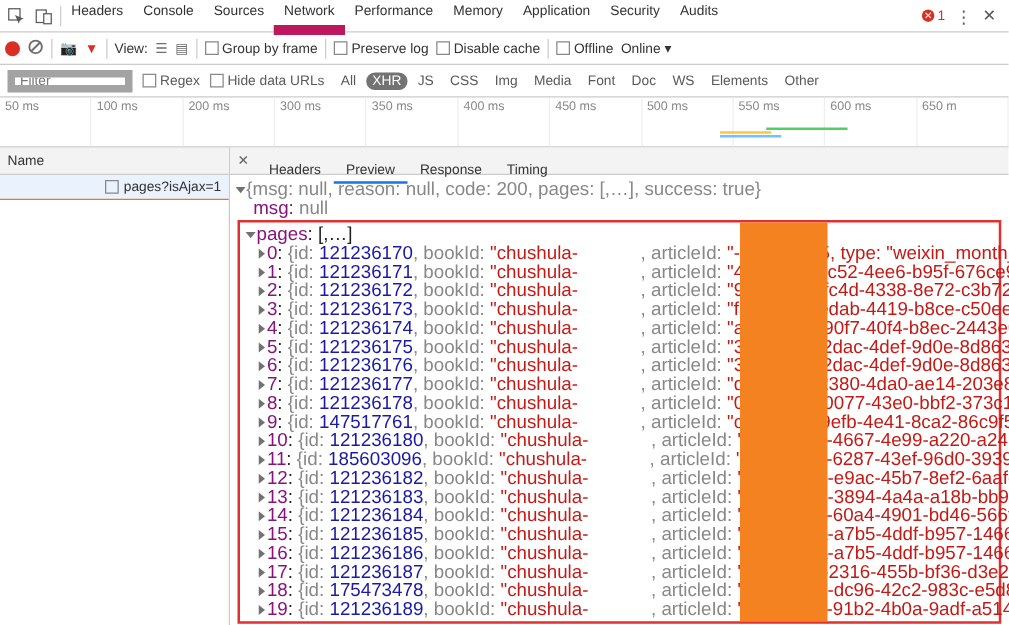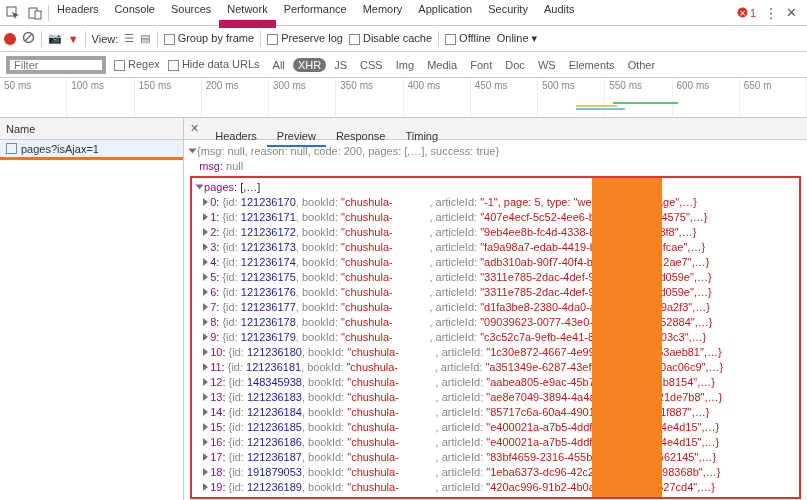--- a/index.html
+++ b/index.html
@@ -9,37 +9,37 @@
 .tabs { display: flex; flex: 1; }
 .tab { padding: 5px 8px; color: #333; cursor: pointer; }
 .tab.active { border-bottom: 8px solid #be185d; color: #333; }
 .topright { display: flex; align-items: center; gap: 8px; padding-right: 6px; }
 .err-badge { color: #d93025; font-size: 11px; display: flex; align-items: center; gap: 2px; }
 .toolbar { display: flex; align-items: center; height: 26px; border-bottom: 1px solid #ccc; padding: 0 4px; gap: 6px; }
 .rec { width: 12px; height: 12px; border-radius: 50%; background: #d93025; }
 .tico { color: #6e6e6e; }
 .sep { width: 1px; height: 16px; background: #ccc; }
 .filterbar { display: flex; align-items: center; height: 26px; border-bottom: 1px solid #ccc; padding: 0 6px; gap: 8px; font-size: 11px; color: #5a5a5a; }
-.filterbar input[type=text] { width: 100px; height: 18px; border: 4px solid #a3a3a3; padding: 0 4px; font-size: 11px; }
+.filterbar input[type=text] { width: 100px; height: 18px; border: 6px solid #a3a3a3; padding: 0 4px; font-size: 11px; }
 .chip { padding: 1px 5px; border-radius: 7px; cursor: pointer; }
 .chip.sel { background: #737373; color: #fff; }
 .timeline { height: 40px; border-bottom: 1px solid #ccc; position: relative; }
 .timeline .ticks { display: flex; height: 100%; justify-content: center; }
 .timeline .tick { flex: 1; border-right: 1px solid #eee; font-size: 10px; color: #888; padding: 2px 0 0 4px; position: relative; }
 .tl-bar { position: absolute; height: 2px; bottom: 10px; }
 .main { display: flex; height: calc(500px - 26px - 26px - 26px - 40px); }
 .sidebar { width: 184px; border-right: 1px solid #ccc; }
 .sidebar .hdr { height: 22px; border-bottom: 1px solid #ccc; display: flex; align-items: center; padding-left: 6px; color: #333; background: #f3f3f3; }
-.sidebar .row { height: 20px; display: flex; align-items: center; padding: 0 6px; gap: 4px; background: #eaf2fd; border-bottom: 3px solid #f97316; }
+.sidebar .row { height: 20px; display: flex; align-items: center; padding: 0 6px; gap: 4px; background: #eaf2fd; border-bottom: 1px solid #f97316; justify-content: flex-end; }
 .detail { flex: 1; overflow: hidden; position: relative; }
 .detail .dhdr { height: 22px; border-bottom: 1px solid #ccc; display: flex; align-items: center; background: #f3f3f3; }
 .detail .dhdr .close { padding: 0 6px; color: #666; cursor: pointer; }
 .detail .dtab { padding: 3px 10px; cursor: pointer; margin-top: 16px; }
 .detail .dtab.active { border-bottom: 2px solid #1a73e8; }
-.preview { font-family: Menlo, Consolas, monospace; font-size: 11px; padding: 4px 6px; color: #222; overflow: auto; height: calc(100% - 22px); line-height: 15px; }
+.preview { font-family: Menlo, Consolas, monospace; font-size: 15px; padding: 4px 6px; color: #222; overflow: auto; height: calc(100% - 22px); line-height: 15px; }
 .preview .k { color: #881280; }
 .preview .n { color: #1a1aa6; }
 .preview .s { color: #c41a16; }
 .preview .g { color: #888; }
 .preview .ln { white-space: pre; }
 .redbox { border: 2px solid #e03131; padding: 2px; margin: 2px 0; position: relative; }
 .orange { position: absolute; left: 400px; top: 0; bottom: 0; width: 70px; background: #f58220; }
 .cb { width: 11px; height: 11px; border: 1px solid #888; display: inline-block; vertical-align: middle; }
 .tri { display: inline-block; width: 0; height: 0; border-top: 4px solid transparent; border-bottom: 4px solid transparent; border-left: 5px solid #727272; margin-right: 2px; }
 .tri.down { transform: rotate(90deg); }
@@ -112,21 +112,20 @@
   <input type="text" placeholder="Filter" style="">
   <label><span class="cb"></span> <span>Regex</span></label>
   <label><span class="cb"></span> <span>Hide data URLs</span></label>
   <span id="chips"><span class="chip">All</span> <span class="chip sel">XHR</span> <span class="chip">JS</span> <span class="chip">CSS</span> <span class="chip">Img</span> <span class="chip">Media</span> <span class="chip">Font</span> <span class="chip">Doc</span> <span class="chip">WS</span> <span class="chip">Elements</span> <span class="chip">Other</span> </span>
 </div>
 
 <div class="timeline">
   <div class="ticks" id="ticks">
       <div class="tick">50 ms</div>
       <div class="tick">100 ms</div>
-      <div class="tick">150 ms</div>
       <div class="tick">200 ms</div>
       <div class="tick">300 ms</div>
       <div class="tick">350 ms</div>
       <div class="tick">400 ms</div>
       <div class="tick">450 ms</div>
       <div class="tick">500 ms</div>
       <div class="tick">550 ms</div>
       <div class="tick">600 ms</div>
       <div class="tick">650 m</div>
     </div>
@@ -162,29 +161,29 @@
         <div id="rows">
             <div class="ln">   <span class="tri"></span><span class="k">0</span>: <span class="g">{id: </span><span class="n">121236170</span><span class="g">, bookId: </span><span class="s">"chushula-</span>            <span class="g">, articleId: </span><span class="s">"-1", page: 5, type: "weixin_month_page",…}</span></div>
             <div class="ln">   <span class="tri"></span><span class="k">1</span>: <span class="g">{id: </span><span class="n">121236171</span><span class="g">, bookId: </span><span class="s">"chushula-</span>            <span class="g">, articleId: </span><span class="s">"407e4ecf-5c52-4ee6-b95f-676ce92c4575",…}</span></div>
             <div class="ln">   <span class="tri"></span><span class="k">2</span>: <span class="g">{id: </span><span class="n">121236172</span><span class="g">, bookId: </span><span class="s">"chushula-</span>            <span class="g">, articleId: </span><span class="s">"9eb4ee8b-fc4d-4338-8e72-c3b72aff3f8",…}</span></div>
             <div class="ln">   <span class="tri"></span><span class="k">3</span>: <span class="g">{id: </span><span class="n">121236173</span><span class="g">, bookId: </span><span class="s">"chushula-</span>            <span class="g">, articleId: </span><span class="s">"fa9a98a7-edab-4419-b8ce-c50eef96fcae",…}</span></div>
             <div class="ln">   <span class="tri"></span><span class="k">4</span>: <span class="g">{id: </span><span class="n">121236174</span><span class="g">, bookId: </span><span class="s">"chushula-</span>            <span class="g">, articleId: </span><span class="s">"adb310ab-90f7-40f4-b8ec-2443e0712ae7",…}</span></div>
             <div class="ln">   <span class="tri"></span><span class="k">5</span>: <span class="g">{id: </span><span class="n">121236175</span><span class="g">, bookId: </span><span class="s">"chushula-</span>            <span class="g">, articleId: </span><span class="s">"3311e785-2dac-4def-9d0e-8d86385d059e",…}</span></div>
             <div class="ln">   <span class="tri"></span><span class="k">6</span>: <span class="g">{id: </span><span class="n">121236176</span><span class="g">, bookId: </span><span class="s">"chushula-</span>            <span class="g">, articleId: </span><span class="s">"3311e785-2dac-4def-9d0e-8d86385d059e",…}</span></div>
             <div class="ln">   <span class="tri"></span><span class="k">7</span>: <span class="g">{id: </span><span class="n">121236177</span><span class="g">, bookId: </span><span class="s">"chushula-</span>            <span class="g">, articleId: </span><span class="s">"d1fa3be8-2380-4da0-ae14-203e8d79a2f3",…}</span></div>
             <div class="ln">   <span class="tri"></span><span class="k">8</span>: <span class="g">{id: </span><span class="n">121236178</span><span class="g">, bookId: </span><span class="s">"chushula-</span>            <span class="g">, articleId: </span><span class="s">"09039623-0077-43e0-bbf2-373c16452884",…}</span></div>
-            <div class="ln">   <span class="tri"></span><span class="k">9</span>: <span class="g">{id: </span><span class="n">121236179</span><span class="g">, bookId: </span><span class="s">"chushula-</span>            <span class="g">, articleId: </span><span class="s">"c3c52c7a-9efb-4e41-8ca2-86c9f5d103c3",…}</span></div>
+            <div class="ln">   <span class="tri"></span><span class="k">9</span>: <span class="g">{id: </span><span class="n">147517761</span><span class="g">, bookId: </span><span class="s">"chushula-</span>            <span class="g">, articleId: </span><span class="s">"c3c52c7a-9efb-4e41-8ca2-86c9f5d103c3",…}</span></div>
             <div class="ln">   <span class="tri"></span><span class="k">10</span>: <span class="g">{id: </span><span class="n">121236180</span><span class="g">, bookId: </span><span class="s">"chushula-</span>            <span class="g">, articleId: </span><span class="s">"1c30e872-4667-4e99-a220-a241353aeb81",…}</span></div>
-            <div class="ln">   <span class="tri"></span><span class="k">11</span>: <span class="g">{id: </span><span class="n">121236181</span><span class="g">, bookId: </span><span class="s">"chushula-</span>            <span class="g">, articleId: </span><span class="s">"a351349e-6287-43ef-96d0-39390b0ac06c9",…}</span></div>
-            <div class="ln">   <span class="tri"></span><span class="k">12</span>: <span class="g">{id: </span><span class="n">148345938</span><span class="g">, bookId: </span><span class="s">"chushula-</span>            <span class="g">, articleId: </span><span class="s">"aabea805-e9ac-45b7-8ef2-6aafcbab8154",…}</span></div>
+            <div class="ln">   <span class="tri"></span><span class="k">11</span>: <span class="g">{id: </span><span class="n">185603096</span><span class="g">, bookId: </span><span class="s">"chushula-</span>            <span class="g">, articleId: </span><span class="s">"a351349e-6287-43ef-96d0-39390b0ac06c9",…}</span></div>
+            <div class="ln">   <span class="tri"></span><span class="k">12</span>: <span class="g">{id: </span><span class="n">121236182</span><span class="g">, bookId: </span><span class="s">"chushula-</span>            <span class="g">, articleId: </span><span class="s">"aabea805-e9ac-45b7-8ef2-6aafcbab8154",…}</span></div>
             <div class="ln">   <span class="tri"></span><span class="k">13</span>: <span class="g">{id: </span><span class="n">121236183</span><span class="g">, bookId: </span><span class="s">"chushula-</span>            <span class="g">, articleId: </span><span class="s">"ae8e7049-3894-4a4a-a18b-bb93b21de7b8",…}</span></div>
             <div class="ln">   <span class="tri"></span><span class="k">14</span>: <span class="g">{id: </span><span class="n">121236184</span><span class="g">, bookId: </span><span class="s">"chushula-</span>            <span class="g">, articleId: </span><span class="s">"85717c6a-60a4-4901-bd46-566fd71f887",…}</span></div>
             <div class="ln">   <span class="tri"></span><span class="k">15</span>: <span class="g">{id: </span><span class="n">121236185</span><span class="g">, bookId: </span><span class="s">"chushula-</span>            <span class="g">, articleId: </span><span class="s">"e400021a-a7b5-4ddf-b957-1466894e4d15",…}</span></div>
             <div class="ln">   <span class="tri"></span><span class="k">16</span>: <span class="g">{id: </span><span class="n">121236186</span><span class="g">, bookId: </span><span class="s">"chushula-</span>            <span class="g">, articleId: </span><span class="s">"e400021a-a7b5-4ddf-b957-1466894e4d15",…}</span></div>
             <div class="ln">   <span class="tri"></span><span class="k">17</span>: <span class="g">{id: </span><span class="n">121236187</span><span class="g">, bookId: </span><span class="s">"chushula-</span>            <span class="g">, articleId: </span><span class="s">"83bf4659-2316-455b-bf36-d3e296562145",…}</span></div>
-            <div class="ln">   <span class="tri"></span><span class="k">18</span>: <span class="g">{id: </span><span class="n">191879053</span><span class="g">, bookId: </span><span class="s">"chushula-</span>            <span class="g">, articleId: </span><span class="s">"1eba6373-dc96-42c2-983c-e5d8e198368b",…}</span></div>
+            <div class="ln">   <span class="tri"></span><span class="k">18</span>: <span class="g">{id: </span><span class="n">175473478</span><span class="g">, bookId: </span><span class="s">"chushula-</span>            <span class="g">, articleId: </span><span class="s">"1eba6373-dc96-42c2-983c-e5d8e198368b",…}</span></div>
             <div class="ln">   <span class="tri"></span><span class="k">19</span>: <span class="g">{id: </span><span class="n">121236189</span><span class="g">, bookId: </span><span class="s">"chushula-</span>            <span class="g">, articleId: </span><span class="s">"420ac996-91b2-4b0a-9adf-a514fb527cd4",…}</span></div>
           </div>
       </div>
 
     </div>
   </div>
 </div>
 
 </body></html>

